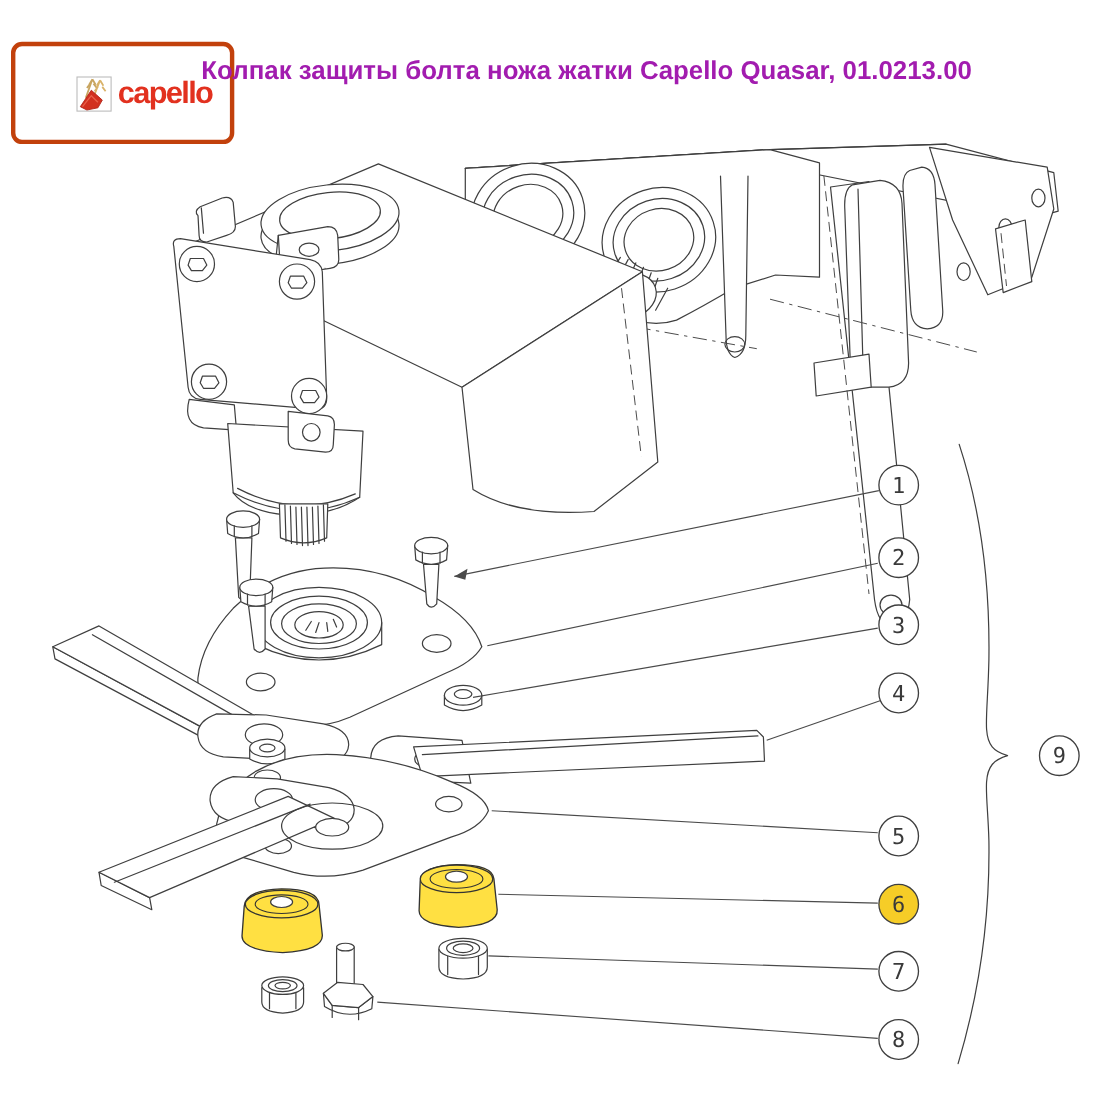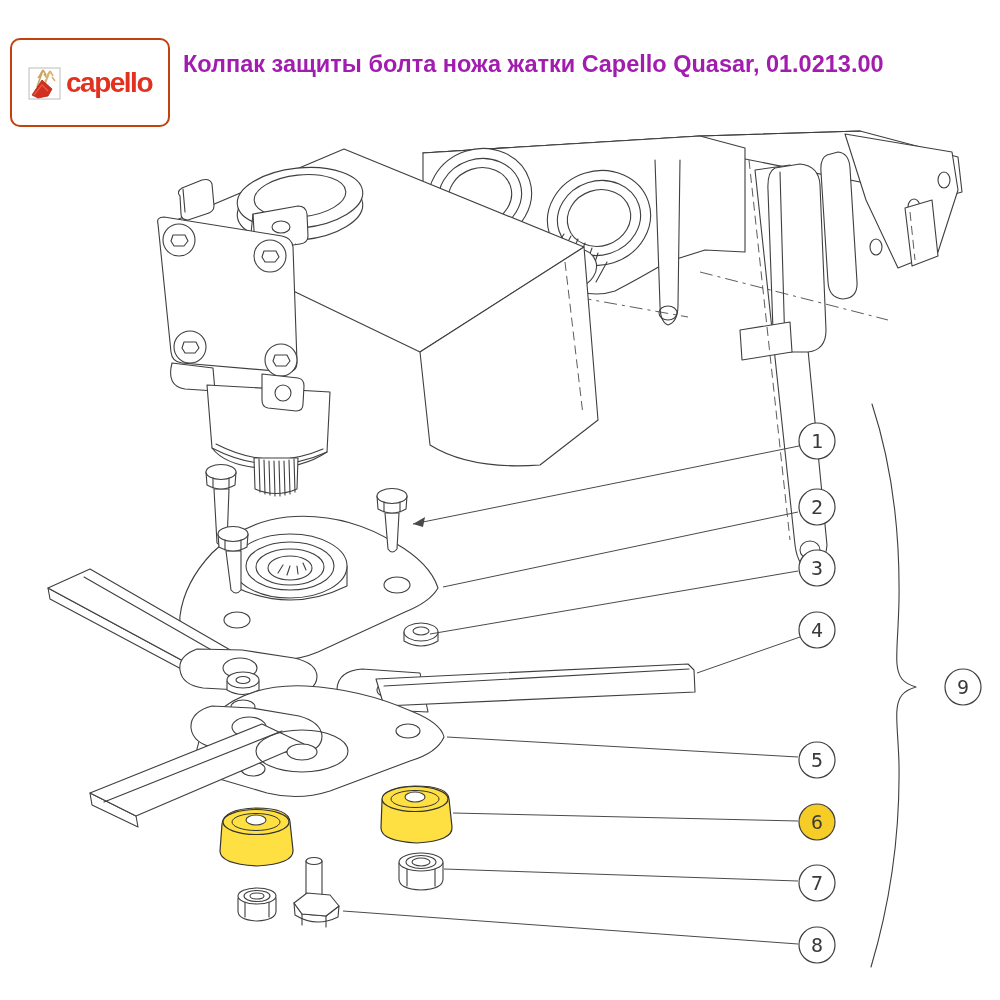--- a/index.html
+++ b/index.html
@@ -1,21 +1,21 @@
 <!DOCTYPE html>
 <html><head>
 <meta charset="utf-8">
 <style>
   html,body{margin:0;padding:0;background:#fff;}
   .stage{position:relative;width:1000px;height:1000px;background:#fff;overflow:hidden;
          font-family:"Liberation Sans",sans-serif;}
   .hdr{position:absolute;left:0;top:0;width:1000px;height:130px;}
   .logo-box{position:absolute;left:10px;top:38px;width:156px;height:85px;background:#fff;
-            border:2px solid #c2410c;border-radius:10px;display:flex;align-items:center;
-            justify-content:center;gap:4px;}
+            border:4px solid #c2410c;border-radius:10px;display:flex;align-items:center;
+            justify-content:center;gap:4px;padding-left:39px;}
   .logo-word{color:#E2311F;font-weight:bold;font-size:28px;letter-spacing:-1.5px;
              font-family:"Liberation Sans",sans-serif;}
   .title{position:absolute;left:183px;top:50px;width:800px;margin:0;color:#a21caf;
          font-size:23.5px;font-weight:bold;line-height:1.25;}
   svg text.cnum{font-family:"DejaVu Sans Mono",monospace;font-size:20px;fill:#3a3a3a;}
   .ln{fill:none;stroke:#3F3F3F;stroke-width:1.1;stroke-linejoin:round;stroke-linecap:round;}
   .wf{fill:#ffffff;stroke:#3F3F3F;stroke-width:1.1;stroke-linejoin:round;stroke-linecap:round;}
   .yf{fill:#FFE042;stroke:#333;stroke-width:1.2;stroke-linejoin:round;stroke-linecap:round;}
   .dash{fill:none;stroke:#4a4a4a;stroke-width:0.9;stroke-dasharray:13 5 3 5;}
   .dash2{fill:none;stroke:#4a4a4a;stroke-width:0.9;stroke-dasharray:9 5;}

